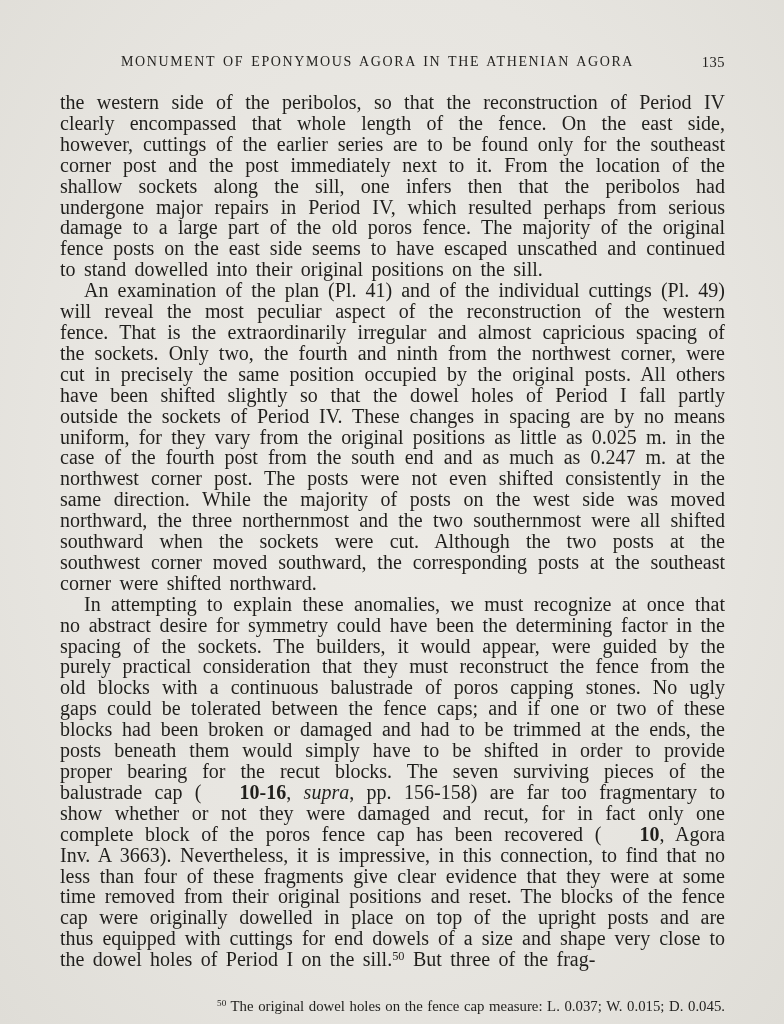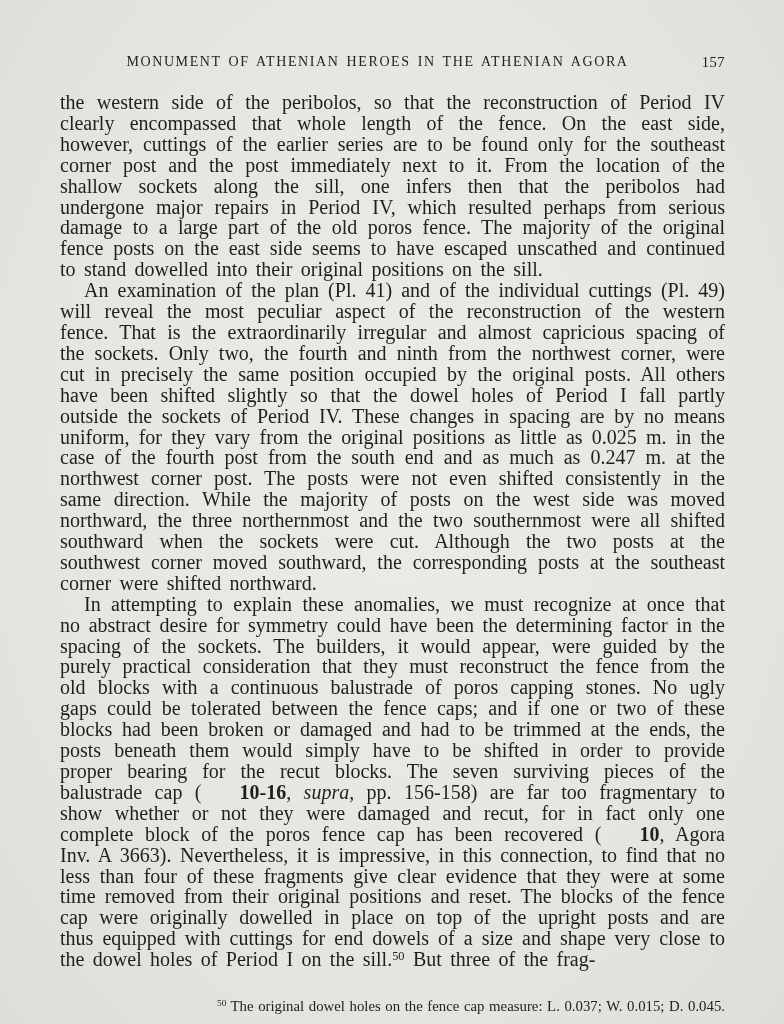--- a/index.html
+++ b/index.html
@@ -73,22 +73,22 @@
     word-spacing: 0.06em;
     color: #23221f;
   }
 </style>
 </head>
 <body>
 
 <div class="page">
 
   <header class="page-header">
-    <span class="running-title">MONUMENT OF ATHENIAN HEROES IN THE ATHENIAN AGORA</span>
-    <span class="page-number">157</span>
+    <span class="running-title">MONUMENT OF EPONYMOUS AGORA IN THE ATHENIAN AGORA</span>
+    <span class="page-number">135</span>
   </header>
 
   <main class="body-text">
     <p class="para"><span>the western side of the peribolos, so that the reconstruction of Period IV clearly encompassed that whole length of the fence. On the east side, however, cuttings of the earlier series are to be found only for the southeast corner post and the post immediately next to it. From the location of the shallow sockets along the sill, one infers then that the peribolos had undergone major repairs in Period IV, which resulted perhaps from serious damage to a large part of the old poros fence. The majority of the original fence posts on the east side seems to have escaped unscathed and continued to stand dowelled into their original positions on the sill.</span></p>
     <p class="para indented"><span>An examination of the plan (Pl. 41) and of the individual cuttings (Pl. 49) will reveal the most peculiar aspect of the reconstruction of the western fence. That is the extraordinarily irregular and almost capricious spacing of the sockets. Only two, the fourth and ninth from the northwest corner, were cut in precisely the same position occupied by the original posts. All others have been shifted slightly so that the dowel holes of Period I fall partly outside the sockets of Period IV. These changes in spacing are by no means uniform, for they vary from the original positions as little as 0.025 m. in the case of the fourth post from the south end and as much as 0.247 m. at the northwest corner post. The posts were not even shifted consistently in the same direction. While the majority of posts on the west side was moved northward, the three northernmost and the two southernmost were all shifted southward when the sockets were cut. Although the two posts at the southwest corner moved southward, the corresponding posts at the southeast corner were shifted northward.</span></p>
     <p class="para indented"><span>In attempting to explain these anomalies, we must recognize at once that no abstract desire for symmetry could have been the determining factor in the spacing of the sockets. The builders, it would appear, were guided by the purely practical consideration that they must reconstruct the fence from the old blocks with a continuous balustrade of poros capping stones. No ugly gaps could be tolerated between the fence caps; and if one or two of these blocks had been broken or damaged and had to be trimmed at the ends, the posts beneath them would simply have to be shifted in order to provide proper bearing for the recut blocks. The seven surviving pieces of the balustrade cap (</span><span class="seg-bold">10-16</span><span>, </span><span class="seg-italic">supra</span><span>, pp. 156-158) are far too fragmentary to show whether or not they were damaged and recut, for in fact only one complete block of the poros fence cap has been recovered (</span><span class="seg-bold">10</span><span>, Agora Inv. A 3663). Nevertheless, it is impressive, in this connection, to find that no less than four of these fragments give clear evidence that they were at some time removed from their original positions and reset. The blocks of the fence cap were originally dowelled in place on top of the upright posts and are thus equipped with cuttings for end dowels of a size and shape very close to the dowel holes of Period I on the sill.</span><span class="seg-sup">50</span><span> But three of the frag-</span></p>
   </main>
 
   <footer class="footnote"><span class="seg-sup">50</span><span> The original dowel holes on the fence cap measure: L. 0.037; W. 0.015; D. 0.045.</span></footer>
 

